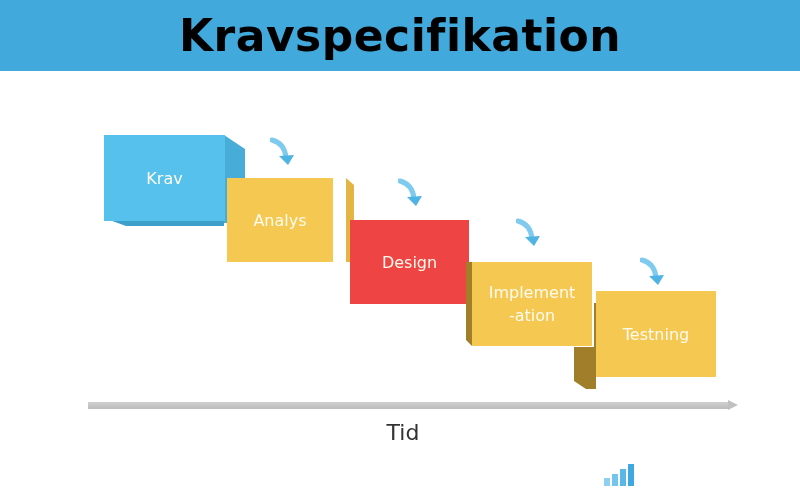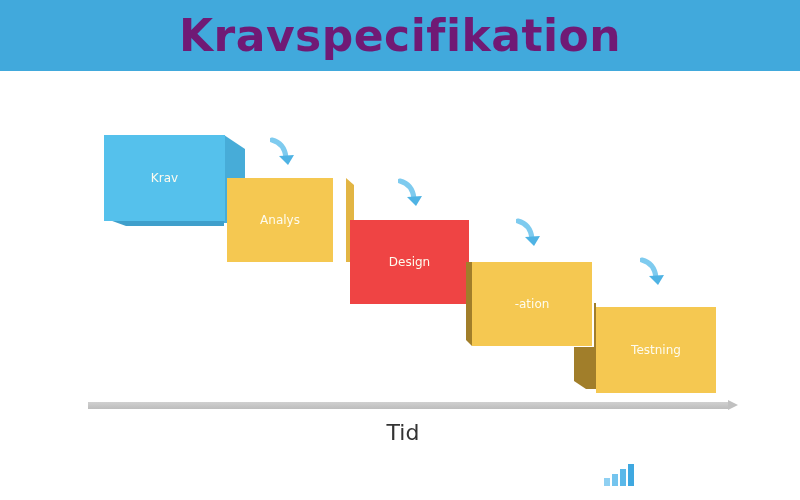--- a/index.html
+++ b/index.html
@@ -1,20 +1,20 @@
 <!DOCTYPE html>
 <html><head>
 <meta charset="utf-8">
 <style>
   html, body { margin:0; padding:0; }
   body { width:800px; height:500px; background:#ffffff; position:relative; overflow:hidden; font-family:"DejaVu Sans", sans-serif; }
   .header { position:absolute; left:0; top:0; width:800px; height:71px; background:#41a9dc; display:flex; align-items:center; justify-content:center; }
-  .header-title { color:#701a75; font-weight:bold; font-size:44px; letter-spacing:0.5px; font-family:"DejaVu Sans", sans-serif; }
+  .header-title { color:#000000; font-weight:bold; font-size:44px; letter-spacing:0.5px; font-family:"DejaVu Sans", sans-serif; }
   .box { position:absolute; }
-  .face { position:absolute; display:flex; align-items:center; justify-content:center; text-align:center; color:#fdfbee; font-size:12px; line-height:23px; }
+  .face { position:absolute; display:flex; align-items:center; justify-content:center; text-align:center; color:#fdfbee; font-size:16px; line-height:23px; }
   .side { position:absolute; }
   .arrow { position:absolute; width:26px; height:32px; }
   .timeline { position:absolute; left:88px; top:402px; width:640px; height:7px; background:linear-gradient(#d0d0d0,#bdbdbd); }
   .timeline-head { position:absolute; left:728px; top:400px; width:0; height:0; border-top:5.5px solid transparent; border-bottom:5.5px solid transparent; border-left:10px solid #c0c0c0; }
   .axis-label { position:absolute; left:370px; top:420px; width:66px; text-align:center; font-size:22px; color:#333333; }
   .brand { position:absolute; left:604px; top:463px; display:flex; align-items:flex-end; }
   .brand-bars { display:flex; align-items:flex-end; gap:2px; margin-right:3px; height:23px; }
   .brand-bars span { display:block; width:6px; background:#58b7e8; }
   .brand-text { font-size:20px; color:#2a2a2a; line-height:24px; }
 </style>
@@ -44,29 +44,30 @@
 
 <div class="box">
   <div class="face" style="left:350px;top:220px;width:119px;height:84px;background:#ef4444;">Design</div>
 </div>
 
 <div class="box">
   <svg class="side" style="left:464px;top:262px" width="10" height="86">
     <polygon points="2,0 8,0 8,84 2,78" fill="#a17e2a"></polygon>
   </svg>
   <div class="face" style="left:472px;top:262px;width:120px;height:84px;background:#f5c851;flex-direction:column;">
+    <span>Implement</span>
     <span>-ation</span>
   </div>
 </div>
 
 <div class="box">
   <svg class="side" style="left:574px;top:303px" width="26" height="88">
     <polygon points="20,0 22,0 22,86 12,86 0,78 0,44 20,44" fill="#a17e2a"></polygon>
   </svg>
-  <div class="face" style="left:596px;top:307px;width:120px;height:86px;background:#f5c851;">Testning</div>
+  <div class="face" style="left:596px;top:291px;width:120px;height:86px;background:#f5c851;">Testning</div>
 </div>
 
 <svg class="arrow" style="left:270px;top:137px" viewBox="0 0 26 32">
   <path d="M2,3 Q14,6 16,20" stroke="#7ecbef" stroke-width="5" fill="none" stroke-linecap="round"></path>
   <polygon points="9,19 24,18 18,28" fill="#4fb3e4"></polygon>
 </svg>
 <svg class="arrow" style="left:398px;top:178px" viewBox="0 0 26 32">
   <path d="M2,3 Q14,6 16,20" stroke="#7ecbef" stroke-width="5" fill="none" stroke-linecap="round"></path>
   <polygon points="9,19 24,18 18,28" fill="#4fb3e4"></polygon>
 </svg>

